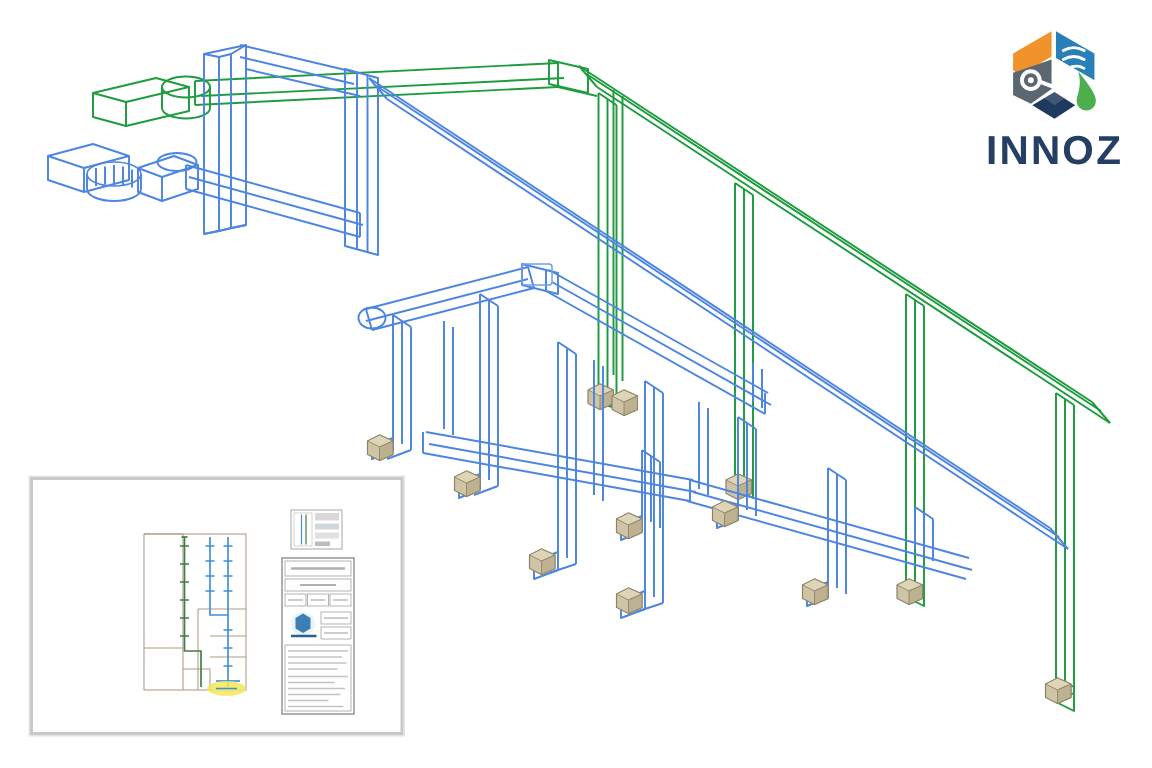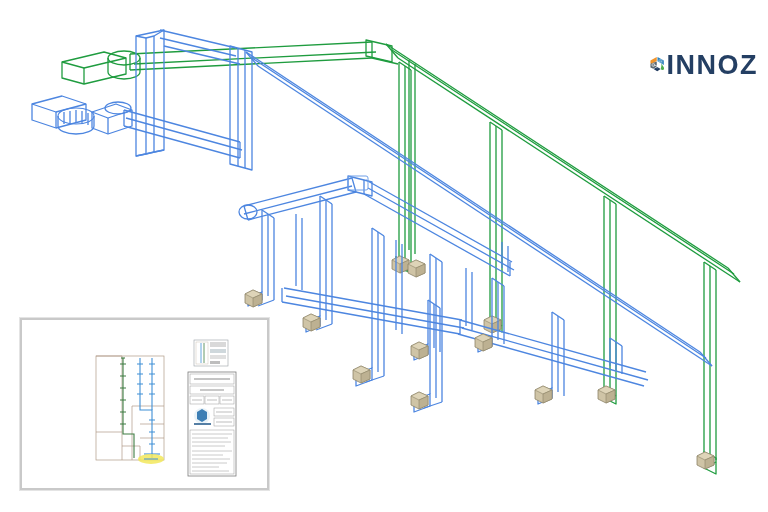--- a/index.html
+++ b/index.html
@@ -10,21 +10,21 @@
     font-family:"Liberation Sans", sans-serif;
     overflow:hidden;
     position:relative;
   }
   #stage{position:absolute;left:0;top:0;width:768px;height:512px;}
   svg{display:block;}
   .logo-wrap{
     position:absolute;
     left:648px;top:14px;
     width:110px;height:100px;
-    display:flex;flex-direction:row;
+    display:flex;flex-direction:column;
     align-items:center;justify-content:flex-end;
   }
   .logo-text{
     font-family:"Liberation Sans", sans-serif;
     font-weight:bold;
     font-size:27px;
     letter-spacing:1.5px;
     color:#243f63;
     line-height:1;
     margin-top:2px;

